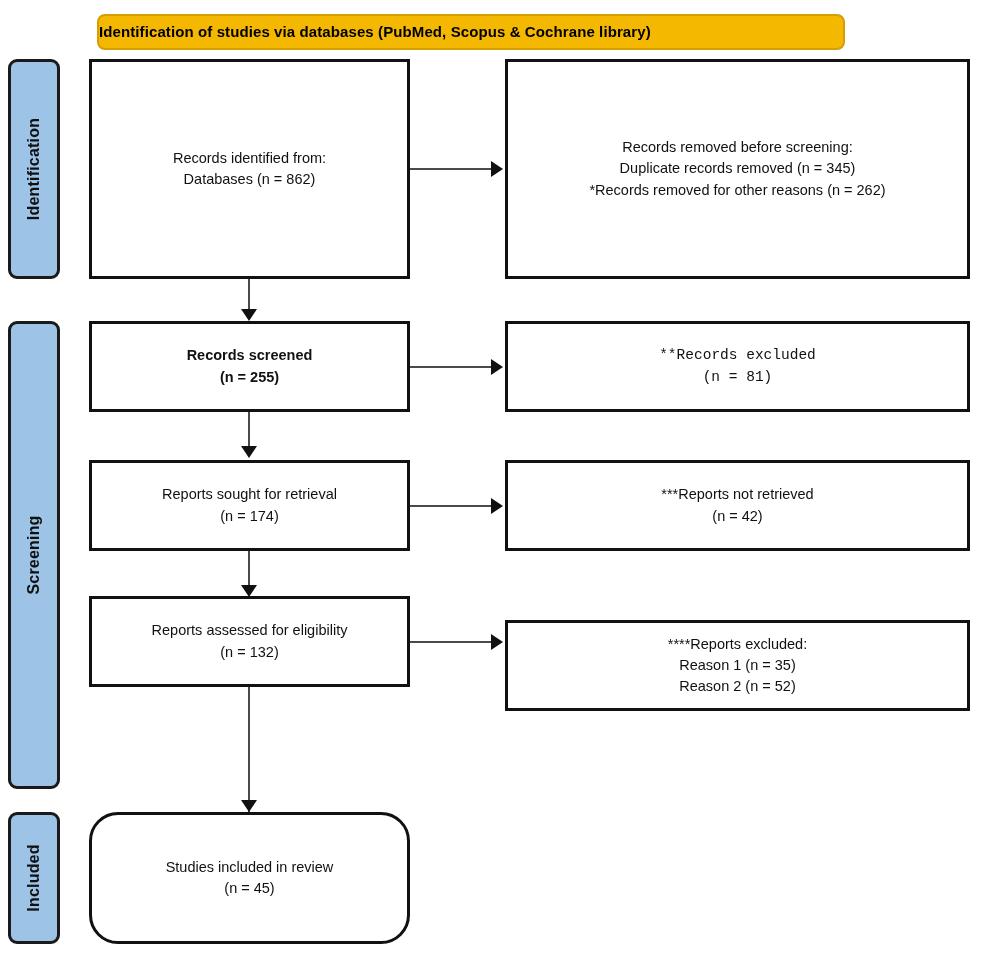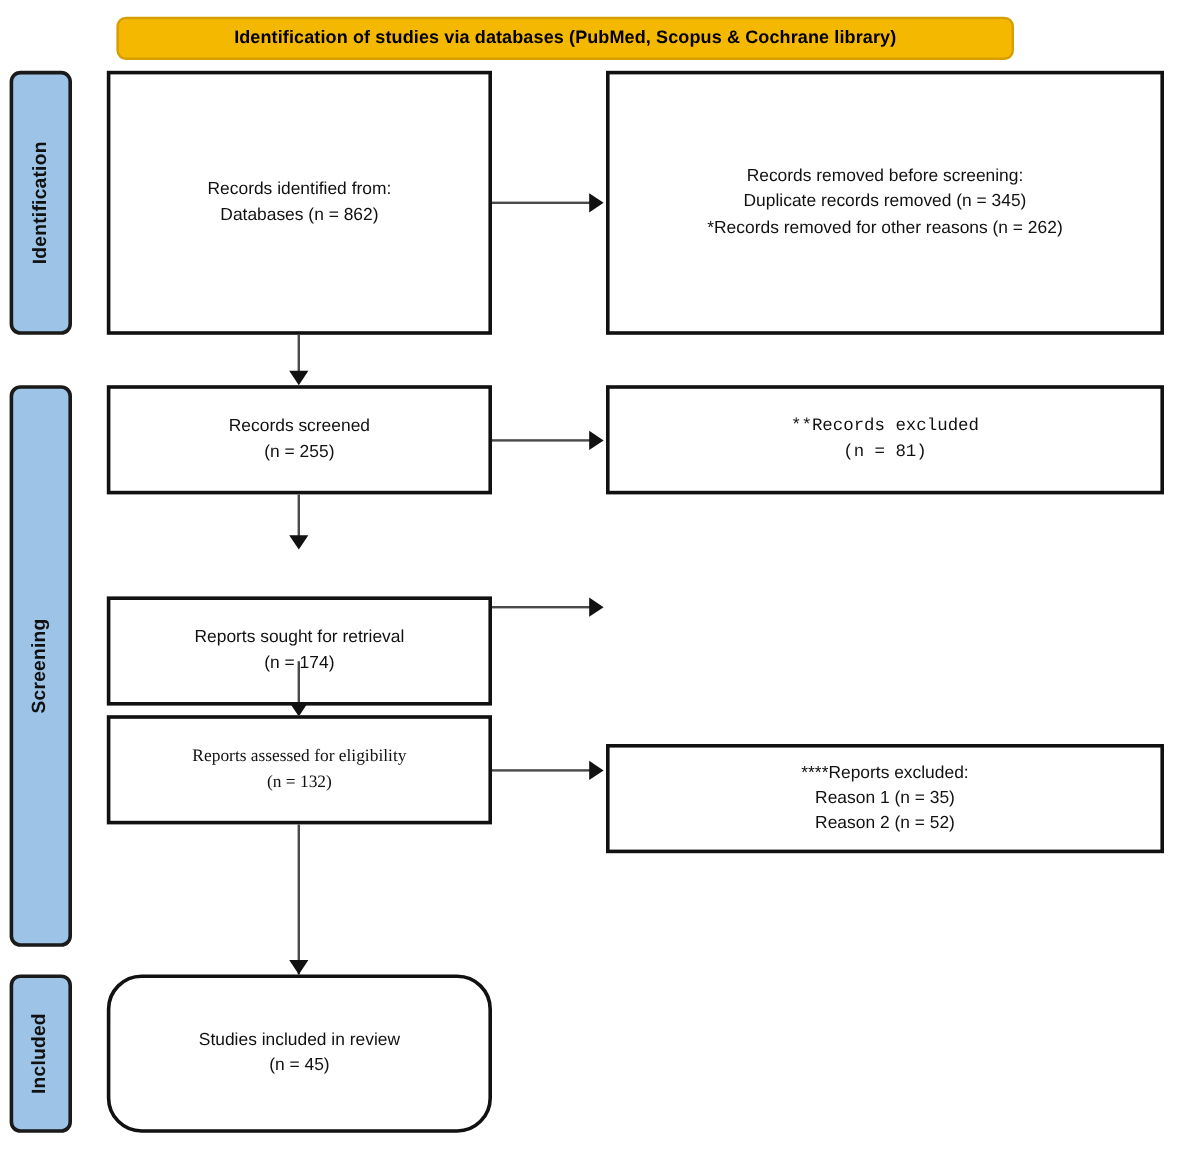--- a/index.html
+++ b/index.html
@@ -25,21 +25,20 @@
     left: 97px;
     top: 14px;
     width: 748px;
     height: 36px;
     background: #F5B800;
     border: 2px solid #D69E00;
     border-radius: 8px;
     box-sizing: border-box;
     display: flex;
     align-items: center;
-    justify-content: center;
     color: #000000;
     font-size: 15px;
     font-weight: bold;
     letter-spacing: 0.1px;
     text-align: center;
     line-height: 1.1;
   }
 
   
   .stage {
@@ -142,49 +141,53 @@
 Duplicate records removed (n = 345)
 *Records removed for other reasons (n = 262)</div>
   </div>
 
   <div class="hline" style="left:410px; top:168px; width:83px;"></div>
   <div class="arrow-right" style="left:491px; top:161px;"></div>
 
   <div class="vline" style="left:248px; top:279px; height:32px;"></div>
   <div class="arrow-down" style="left:241px; top:309px;"></div>
 
-  <div class="box" style="left:89px; top:321px; width:321px; height:91px;">
+  <div class="box" style="left:89px; top:321px; width:321px; height:91px;font-weight:bold;">
     <div class="txt">Records screened
 (n = 255)</div>
   </div>
 
   <div class="box" style="left:505px; top:321px; width:465px; height:91px;font-family:Liberation Mono, monospace;">
     <div class="txt">**Records excluded
 (n = 81)</div>
   </div>
 
   <div class="hline" style="left:410px; top:366px; width:83px;"></div>
   <div class="arrow-right" style="left:491px; top:359px;"></div>
 
   <div class="vline" style="left:248px; top:412px; height:36px;"></div>
   <div class="arrow-down" style="left:241px; top:446px;"></div>
 
-  <div class="box" style="left:89px; top:460px; width:321px; height:91px;margin-top:37px;">
+  <div class="box" style="left:89px; top:460px; width:321px; height:91px;">
     <div class="txt">Reports sought for retrieval
 (n = 174)</div>
   </div>
 
+  <div class="box" style="left:505px; top:460px; width:465px; height:91px;">
+    <div class="txt">***Reports not retrieved
+(n = 42)</div>
+  </div>
 
   <div class="hline" style="left:410px; top:505px; width:83px;"></div>
   <div class="arrow-right" style="left:491px; top:498px;"></div>
 
   <div class="vline" style="left:248px; top:551px; height:36px;"></div>
   <div class="arrow-down" style="left:241px; top:585px;"></div>
 
-  <div class="box" style="left:89px; top:596px; width:321px; height:91px;font-family:Liberation Serif, serif;">
+  <div class="box" style="left:89px; top:596px; width:321px; height:91px;">
     <div class="txt">Reports assessed for eligibility
 (n = 132)</div>
   </div>
 
   <div class="box" style="left:505px; top:596px; width:465px; height:91px;margin-top:24px;">
     <div class="txt">****Reports excluded:
 Reason 1 (n = 35)
 Reason 2 (n = 52)</div>
   </div>
 

